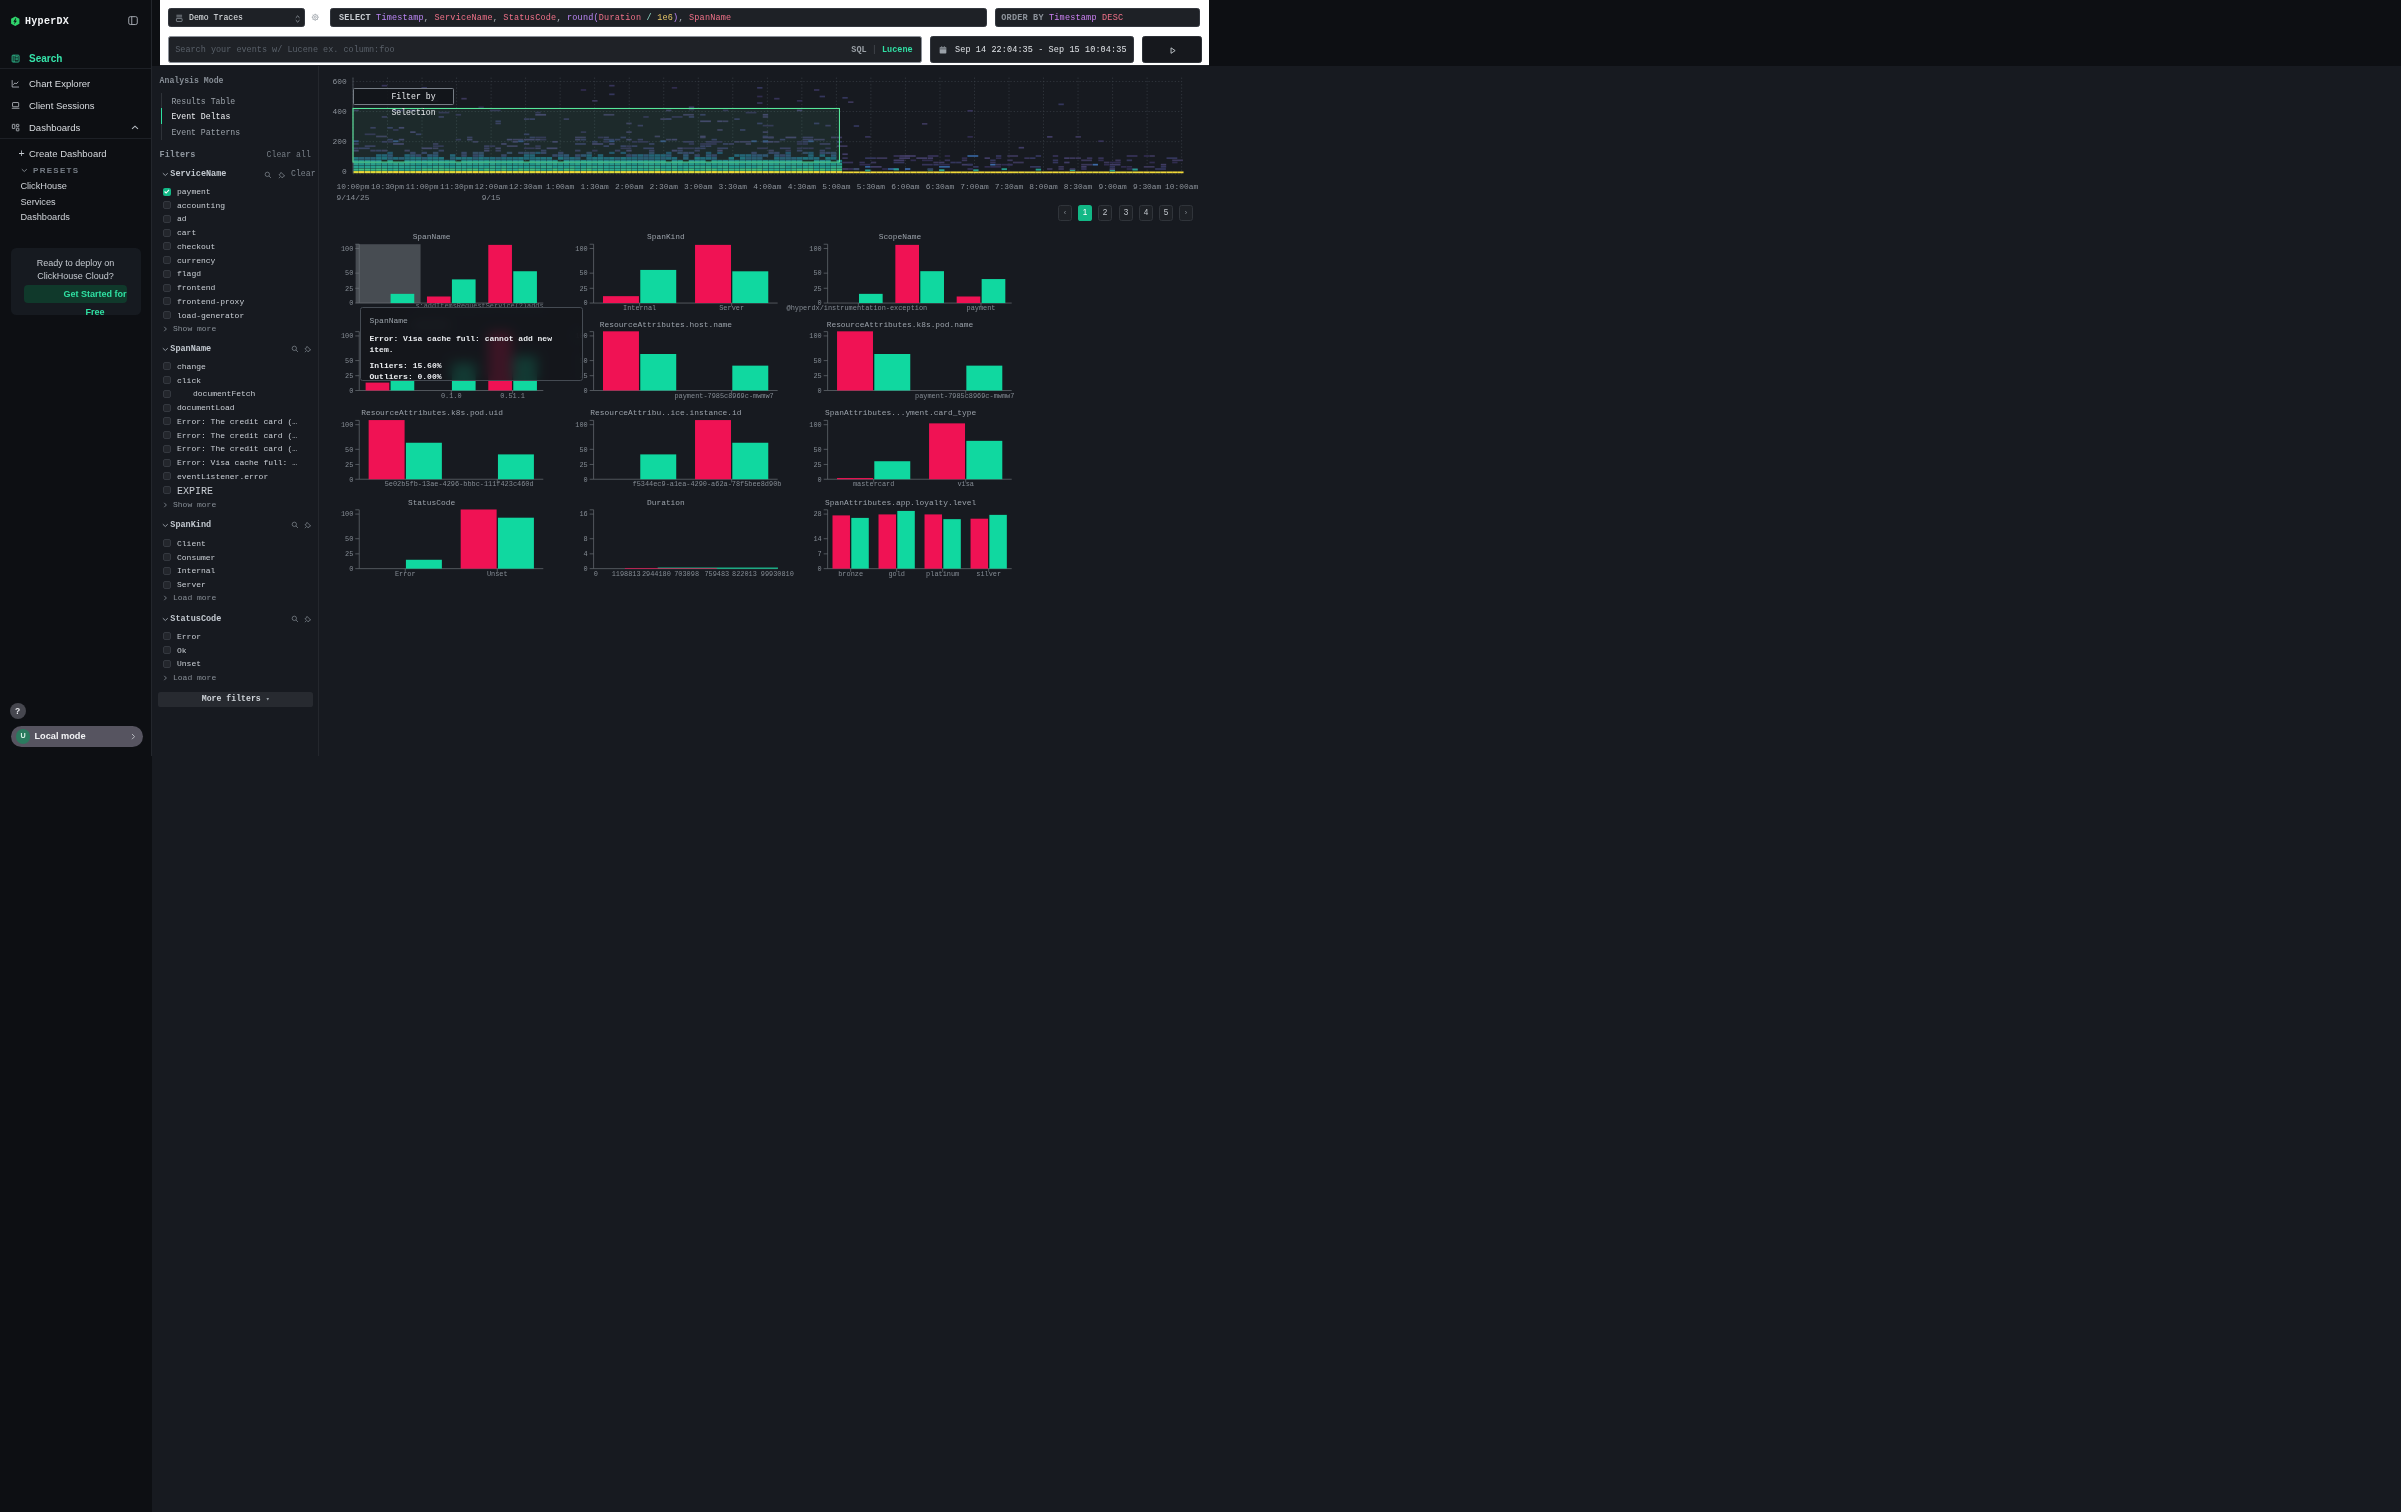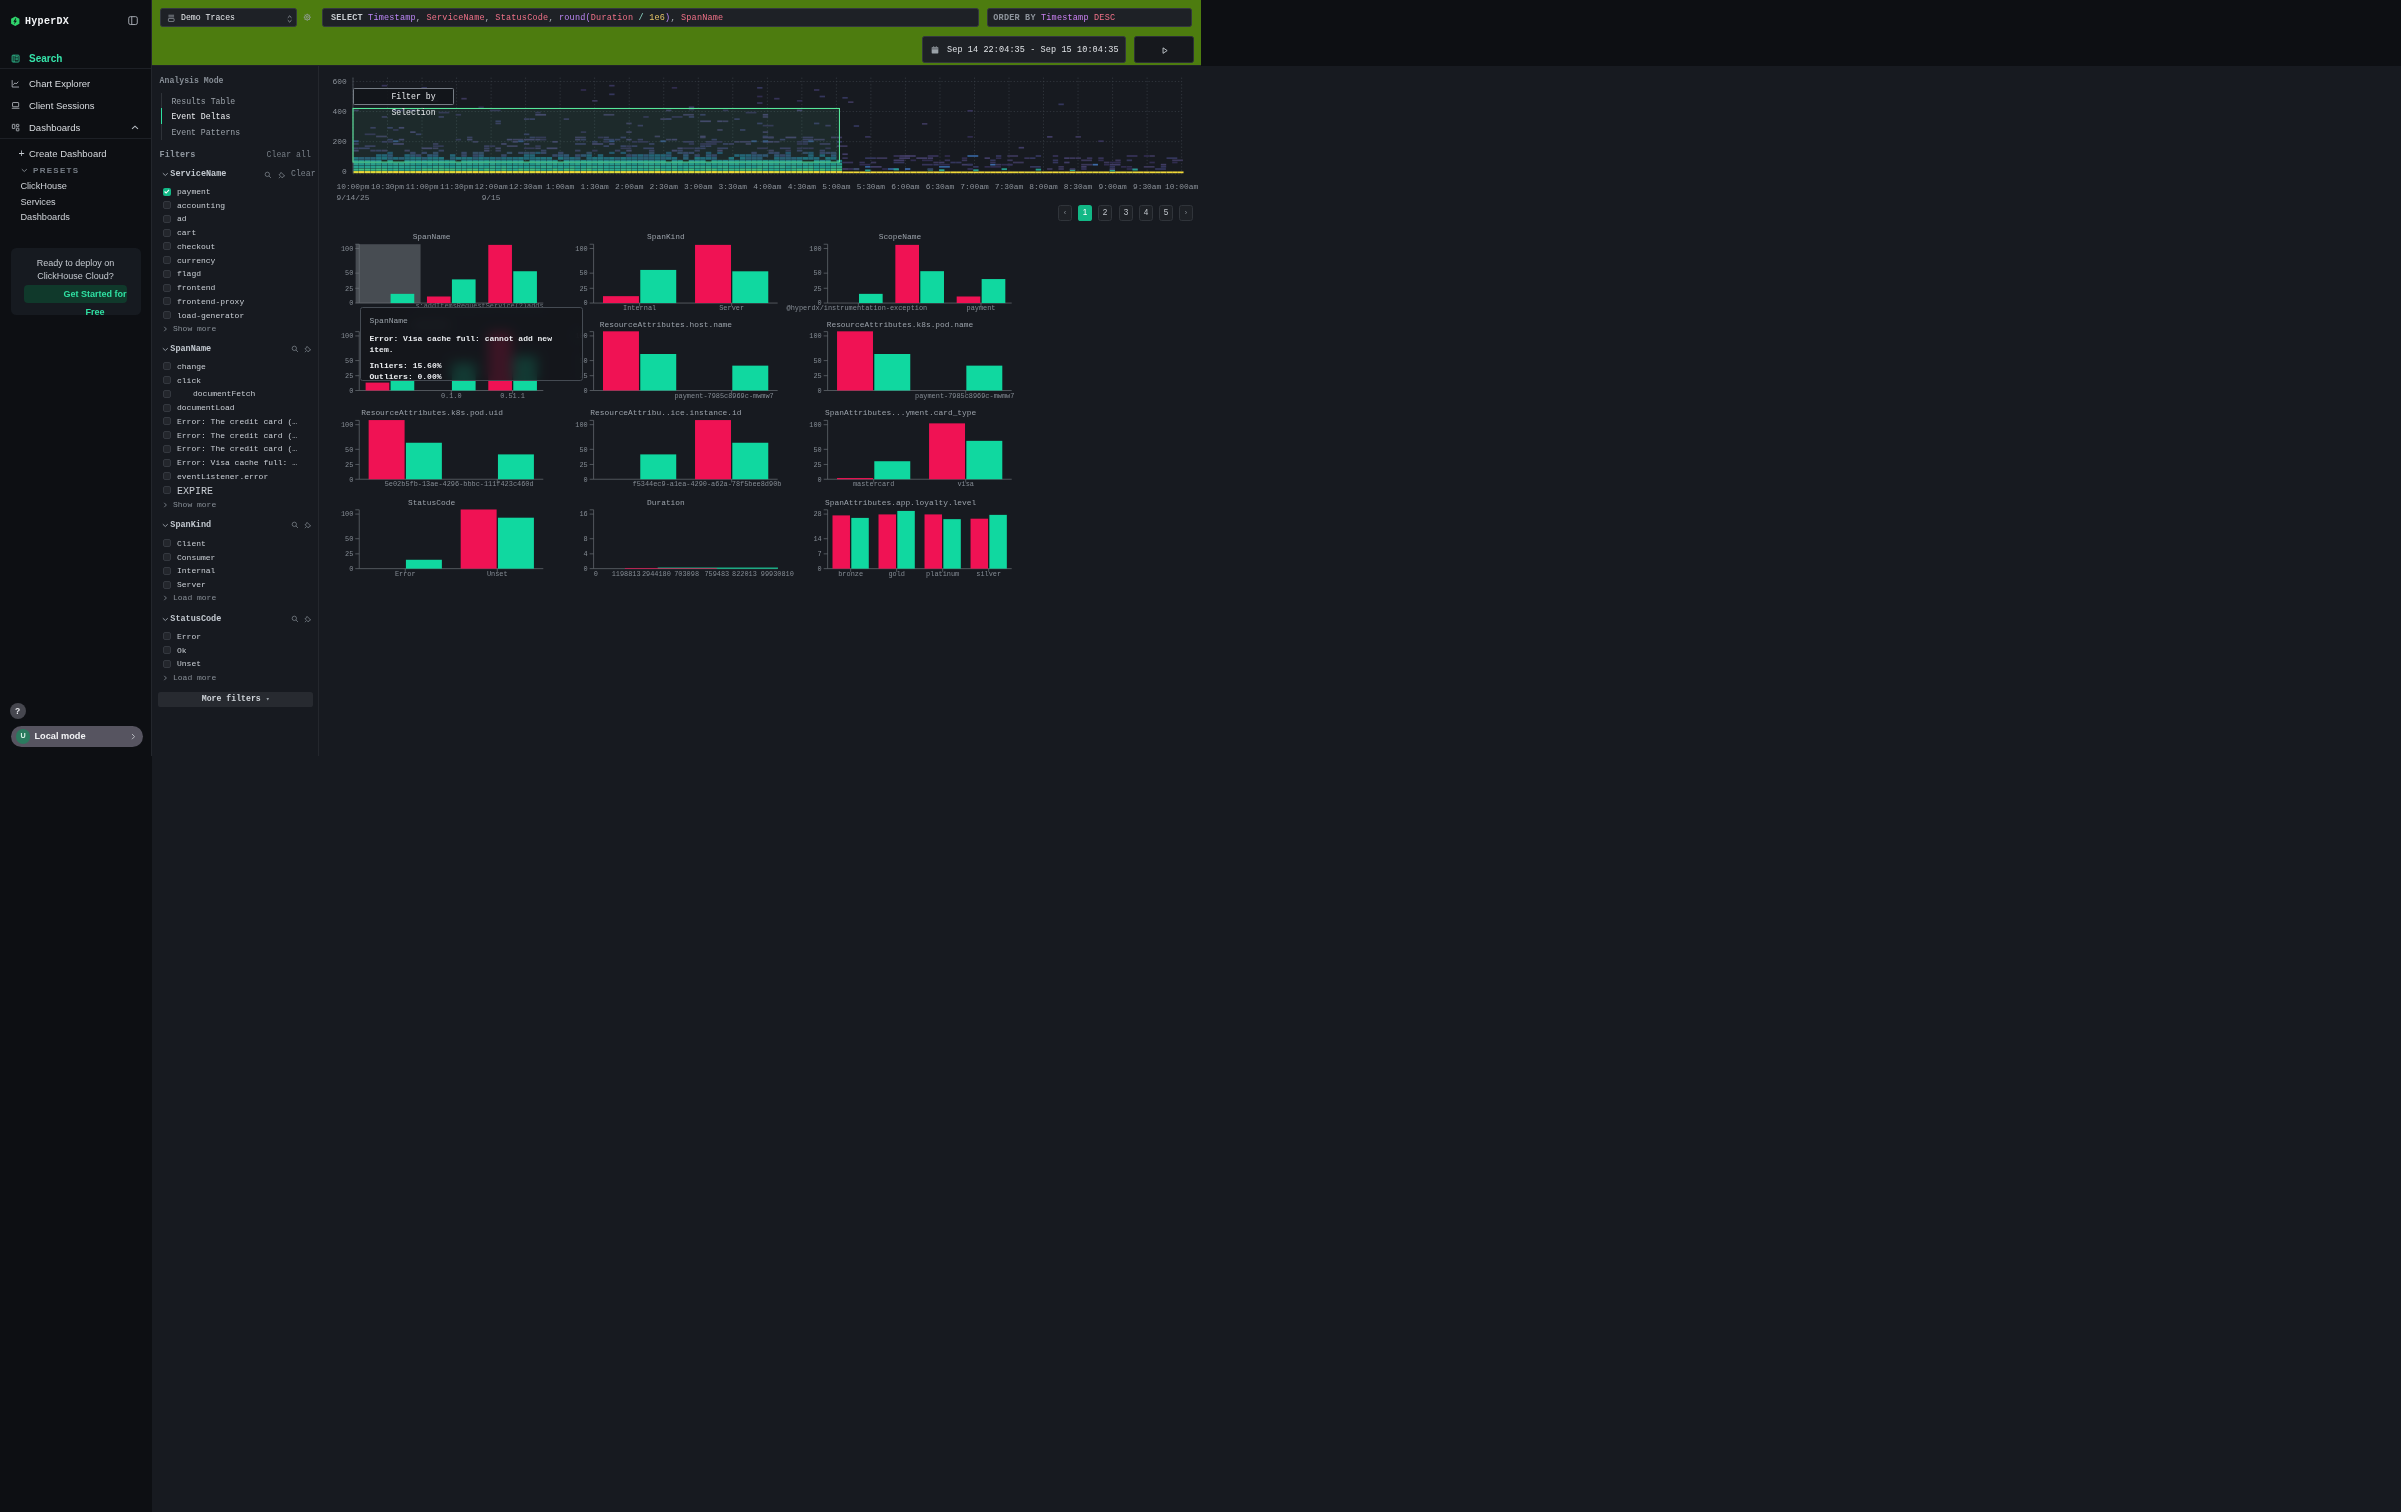--- a/index.html
+++ b/index.html
@@ -1354,21 +1354,21 @@
 
   <div class="abs" style="left:10.5px; top:726px; width:132px; height:21px; background:#565460; border-radius:11.2px;">
     <div class="abs sans" style="left:5.3px; top:3.1px; width:14.5px; height:14.5px; border-radius:50%; background:#2a7a5e; color:#d9f2e7; font-size:7.2px; font-weight:bold; text-align:center; line-height:14.5px;">U</div>
     <div class="abs sans" style="left:24px; top:4.6px; font-size:9.2px; font-weight:bold; color:#f2f3f5;">Local mode</div>
     <svg class="abs" style="left:120px; top:6.6px;" width="4.6" height="7.2" viewBox="0 0 7 11" fill="none" stroke="#b9bcc3" stroke-width="1.5">
       <path d="M1.5 1.5 L5.5 5.5 L1.5 9.5"></path>
     </svg>
   </div>
 </div>
 
-<div class="abs" style="left:152px; top:0; width:1049px; height:66px; background:#4d7c0f; border-bottom:0.7px solid #1f2227;">
+<div class="abs" style="left:160px; top:0; width:1049px; height:66px; background:#ffffff; border-bottom:0.7px solid #1f2227;">
 
   <div class="abs" style="left:7.6px; top:8px; width:137px; height:19px; background:#1e2126; border:0.7px solid #33373e; border-radius:2.6px;">
     <svg class="abs" style="left:6.6px; top:5px;" width="8.5" height="8.5" viewBox="0 0 24 24" fill="none" stroke="#9aa1a8" stroke-width="2">
       <path d="M4 3.5 h16"></path>
         <path d="M4 8 h16"></path>
         <rect x="4" y="12.5" width="16" height="8.5" rx="1.5"></rect>
     </svg>
     <div class="abs mono" style="left:20.4px; top:4.3px; font-size:8.2px; color:#e6e9ec;">Demo Traces</div>
     <svg class="abs" style="left:126px; top:6px;" width="5.3" height="8" viewBox="0 0 8 12" fill="none" stroke="#9aa1a8" stroke-width="1.3">
       <path d="M1.2 4.2 L4 1.4 L6.8 4.2"></path>
@@ -1379,20 +1379,24 @@
   <svg class="abs" style="left:151px; top:13px;" width="8.5" height="8.5" viewBox="0 0 24 24" fill="none" stroke="#9aa1a8" stroke-width="2.2">
     <circle cx="12" cy="12" r="3"></circle>
     <circle cx="12" cy="12" r="7.5"></circle>
     <path d="M12 2 v3 M12 19 v3 M2 12 h3 M19 12 h3 M4.9 4.9 l2.2 2.2 M16.9 16.9 l2.2 2.2 M4.9 19.1 l2.2 -2.2 M16.9 7.1 l2.2 -2.2" stroke-width="2"></path>
   </svg>
 
   <div class="abs mono" style="left:170px; top:8px; width:657px; height:19px; background:#1e2126; border:0.7px solid #33373e; border-radius:2.6px; font-size:8.5px; letter-spacing:0.2px; line-height:18px; padding-left:8px; white-space:pre;"><span style="color:#c9cdd2;font-weight:bold;">SELECT </span><span style="color:#bb86f5;">Timestamp</span><span style="color:#aeb4ba;">, </span><span style="color:#ef7188;">ServiceName</span><span style="color:#aeb4ba;">, </span><span style="color:#ef7188;">StatusCode</span><span style="color:#aeb4ba;">, </span><span style="color:#bb86f5;">round(</span><span style="color:#ef7188;">Duration</span><span style="color:#aeb4ba;"> </span><span style="color:#8fd7c5;">/</span><span style="color:#aeb4ba;"> </span><span style="color:#e6c568;">1e6</span><span style="color:#bb86f5;">)</span><span style="color:#aeb4ba;">, </span><span style="color:#ef7188;">SpanName</span></div>
 
   <div class="abs mono" style="left:835px; top:8px; width:205px; height:19px; background:#1e2126; border:0.7px solid #33373e; border-radius:2.6px; font-size:8.5px; letter-spacing:0.2px; line-height:18px; padding-left:5.3px; white-space:pre;"><span style="color:#8d939b;font-weight:bold;">ORDER BY </span><span style="color:#cb81f2;">Timestamp</span><span> </span><span style="color:#ef7188;">DESC</span></div>
 
+  <div class="abs" style="left:7.6px; top:36px; width:754px; height:27px; background:#1f2227; border:0.7px solid #8b9098; border-radius:2.6px;">
+    <div class="abs mono" style="left:6.6px; top:8px; font-size:8.5px; color:#596069;">Search your events w/ Lucene ex. column:foo</div>
+    <div class="abs mono" style="right:8px; top:8px; font-size:8.5px;"><span style="color:#9aa0a6;font-weight:bold;">SQL</span><span style="color:#4a4f55;"> | </span><span style="color:#30dfa4;font-weight:bold;">Lucene</span></div>
+  </div>
 
   <div class="abs" style="left:770px; top:36px; width:204px; height:27px; background:#1e2126; border:0.7px solid #33373e; border-radius:2.6px;">
     <svg class="abs" style="left:8px; top:9.2px;" width="8" height="8" viewBox="0 0 24 24" fill="#9aa1a8">
       <path d="M7 1 h2.5 v3 h-2.5 Z M14.5 1 h2.5 v3 h-2.5 Z"></path>
       <rect x="2" y="3.5" width="20" height="19" rx="2"></rect>
       <rect x="2" y="8" width="20" height="1.6" fill="#1e2126"></rect>
     </svg>
     <div class="abs mono" style="left:24px; top:8.2px; font-size:8.5px; letter-spacing:0.1px; color:#dfe2e6;">Sep 14 22:04:35 - Sep 15 10:04:35</div>
   </div>
 

